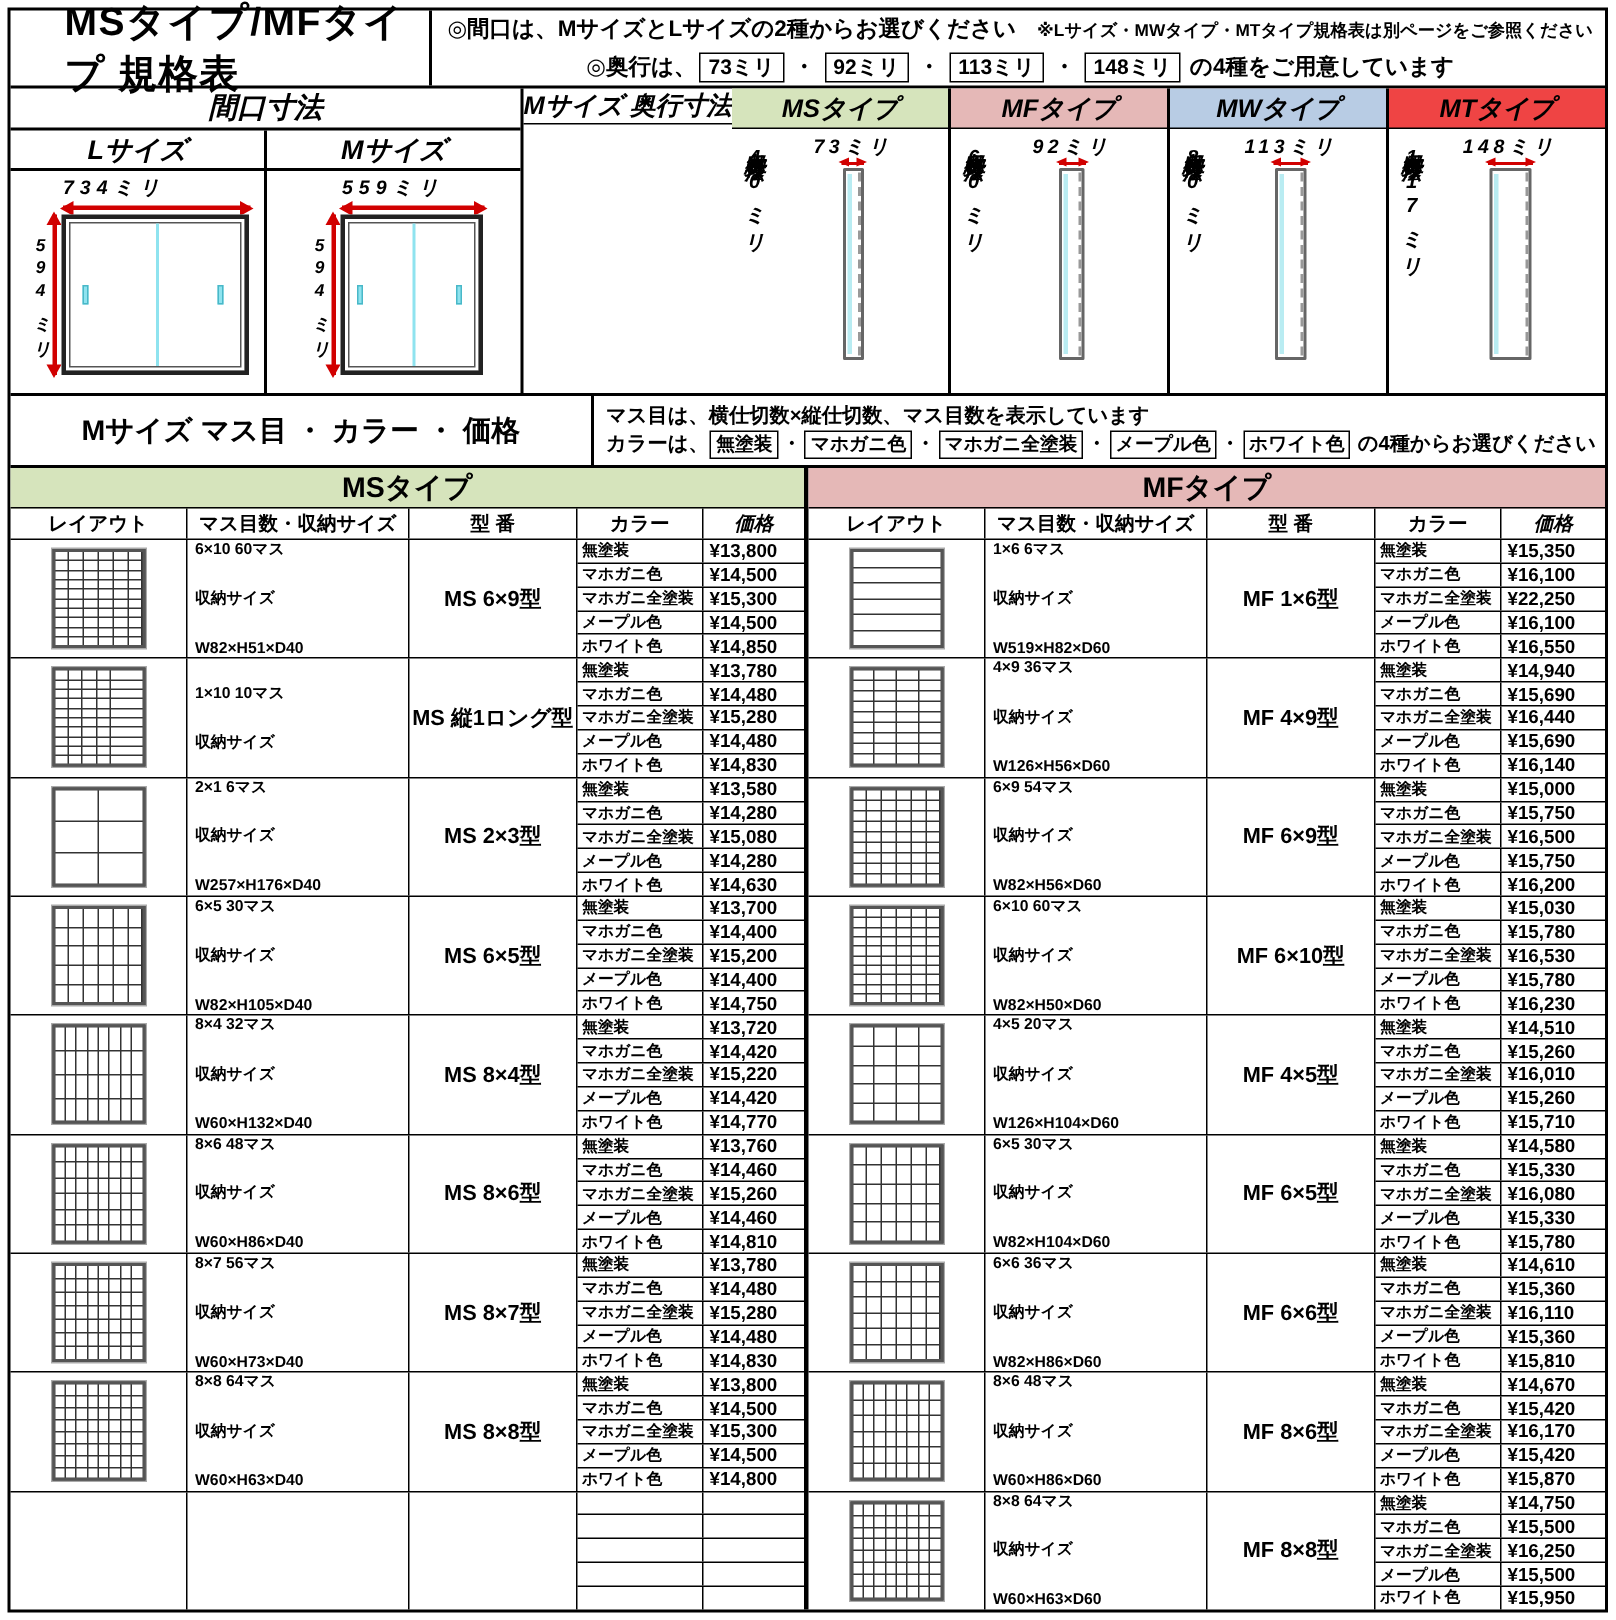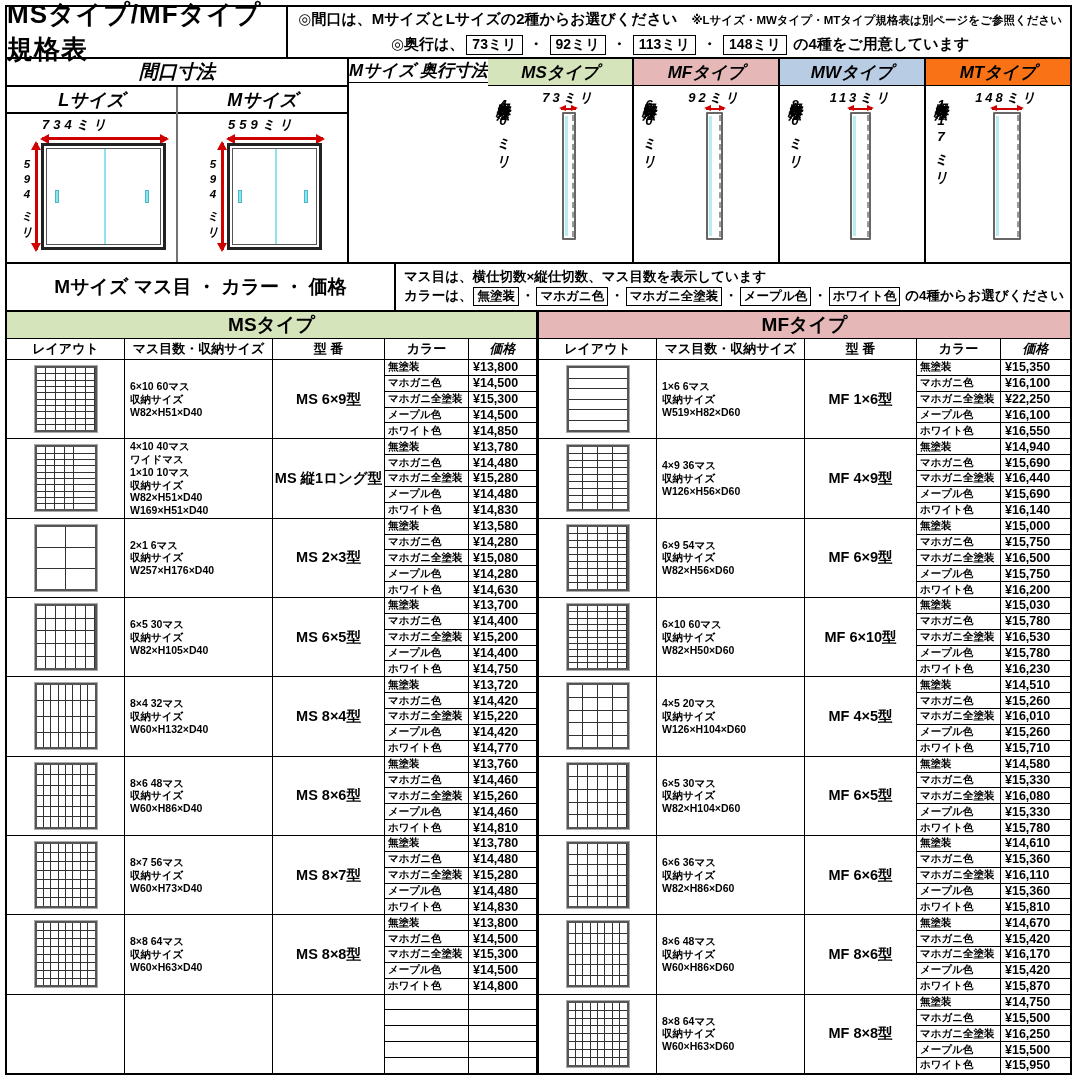--- a/index.html
+++ b/index.html
@@ -10,36 +10,36 @@
     color:#000;
   }
   .page { width:1077px; height:1080px; padding:5px; background:#fff; }
   .frame { width:100%; height:100%; border:2.5px solid #000; display:flex; flex-direction:column; background:#fff; }
 
   
   .row-top { height:52px; display:flex; border-bottom:2px solid #000; }
   .title-box {
     width:336px; border-right:2.5px solid #000;
     display:flex; align-items:center; justify-content:center;
-    font-size:26px; font-weight:bold; letter-spacing:1px;
+    font-size:26px; font-weight:bold; letter-spacing:1px;padding-left:36px;
   }
   .top-notes { flex:1; padding:3px 8px 2px 10px; display:flex; flex-direction:column; justify-content:space-between;text-align:center; }
   .note-line1 { font-size:15px; font-weight:bold; white-space:nowrap; }
   .small-note { font-size:11.5px; font-weight:bold; margin-left:14px; }
   .note-line2 { font-size:15px; font-weight:bold; white-space:nowrap; }
   .opt-box { display:inline-block; border:1.5px solid #000; padding:0 5px; margin:0 2px; font-size:14px; }
   .sep { margin:0 4px; }
 
   
   .row-dims { height:205px; display:flex; border-bottom:2.5px solid #000;font-style:italic; }
   .open-dims { width:342px; border-right:2.5px solid #000; display:flex; flex-direction:column; }
   .open-header { height:28px; border-bottom:2px solid #000; display:flex; align-items:center; justify-content:center; font-size:19px; font-weight:bold; }
   .open-cols { flex:1; display:flex; }
   .open-col { flex:1; display:flex; flex-direction:column; }
-  .open-col:first-child { border-right:2px solid #737373; }
+  .open-col:first-child { border-right:2px solid #000000; }
   .size-header { height:27px; border-bottom:2px solid #000; display:flex; align-items:center; justify-content:center; font-size:18px; font-weight:bold; }
   .diagram { flex:1; padding:4px 2px 6px 4px; display:flex; flex-direction:column; align-items:center; }
   .dim-top { display:flex; flex-direction:column; margin-left:24px; }
   .dim-label { font-size:13px; font-weight:bold; letter-spacing:4px; line-height:1.1; }
   .h-arrow { display:inline-block; position:relative; height:0; border-top:3px solid #d10000; margin:5px 0 3px 0; }
   .h-arrow::before { content:""; position:absolute; left:-2px; top:-6.5px; border-top:5px solid transparent; border-bottom:5px solid transparent; border-right:9px solid #d10000; }
   .h-arrow::after  { content:""; position:absolute; right:-2px; top:-6.5px; border-top:5px solid transparent; border-bottom:5px solid transparent; border-left:9px solid #d10000; }
   .dim-mid { display:flex; align-items:flex-start; }
   .dim-left { display:flex; align-items:center; margin-right:3px; }
   .v-dim-label { writing-mode:vertical-rl; text-orientation:upright; font-size:11.5px; font-weight:bold; letter-spacing:3px; margin-right:1px; }
@@ -89,21 +89,21 @@
   .c-layout { width:118px; }
   .c-spec { width:148px; }
   .c-model { width:112px; }
   .c-color { width:84px; }
   .c-price { flex:1;font-style:italic; }
   .tbody { flex:1; display:flex; flex-direction:column; min-height:0; }
   .trow { flex:1; display:flex; min-height:0; }
   .trow:not(:last-child) { border-bottom:1.5px solid #000; }
   .cell { border-right:1.2px solid #000; }
   .cell.c-layout { display:flex; align-items:center; justify-content:center; }
-  .cell.c-spec { padding:3px 5px; display:flex; flex-direction:column; justify-content:center; overflow:hidden; }
+  .cell.c-spec { padding:3px 5px; display:flex; flex-direction:column; justify-content:center; overflow:hidden;gap:20px; }
   .spec-line { font-size:10.5px; font-weight:600; line-height:1.22; white-space:nowrap; }
   .cell.c-model { display:flex; align-items:center; justify-content:center; font-size:14.5px; font-weight:bold; white-space:nowrap; }
   .cell.c-colorprice { flex:1; display:flex; flex-direction:column; border-right:none; }
   .subrow { flex:1; display:flex; min-height:0; }
   .subrow:not(:last-child) { border-bottom:1px solid #000; }
   .color-label { width:84px; border-right:1.2px solid #000; display:flex; align-items:center; padding-left:3px; font-size:10.5px; font-weight:bold; white-space:nowrap; overflow:hidden; }
   .price { flex:1; display:flex; align-items:center; padding-left:4px; font-size:12.5px; font-weight:600; white-space:nowrap; }
 
   .grid-icon { display:grid; background:#333; gap:1px; border:2px solid #555; box-shadow:0 0 0 1px #aaa; width:62px; height:66px; }
   .grid-icon > div { background:#fff; }
@@ -202,21 +202,21 @@
     <div class="depth-cell">
       <div class="v-label">収納奥行寸法80ミリ</div>
       <div class="depth-draw">
         <div class="depth-dim-label">113ミリ</div>
         <span class="h-arrow small" style="width: 23px;"></span>
         <div class="profile" style="width: 21px;"></div>
       </div>
     </div>
   </div>
             <div class="depth-col">
-    <div class="type-header" style="background: #f97316;">MTタイプ</div>
+    <div class="type-header" style="background: #ef4444;">MTタイプ</div>
     <div class="depth-cell">
       <div class="v-label">収納奥行寸法117ミリ</div>
       <div class="depth-draw">
         <div class="depth-dim-label">148ミリ</div>
         <span class="h-arrow small" style="width: 30px;"></span>
         <div class="profile" style="width: 28px;"></div>
       </div>
     </div>
   </div>
           </div>

